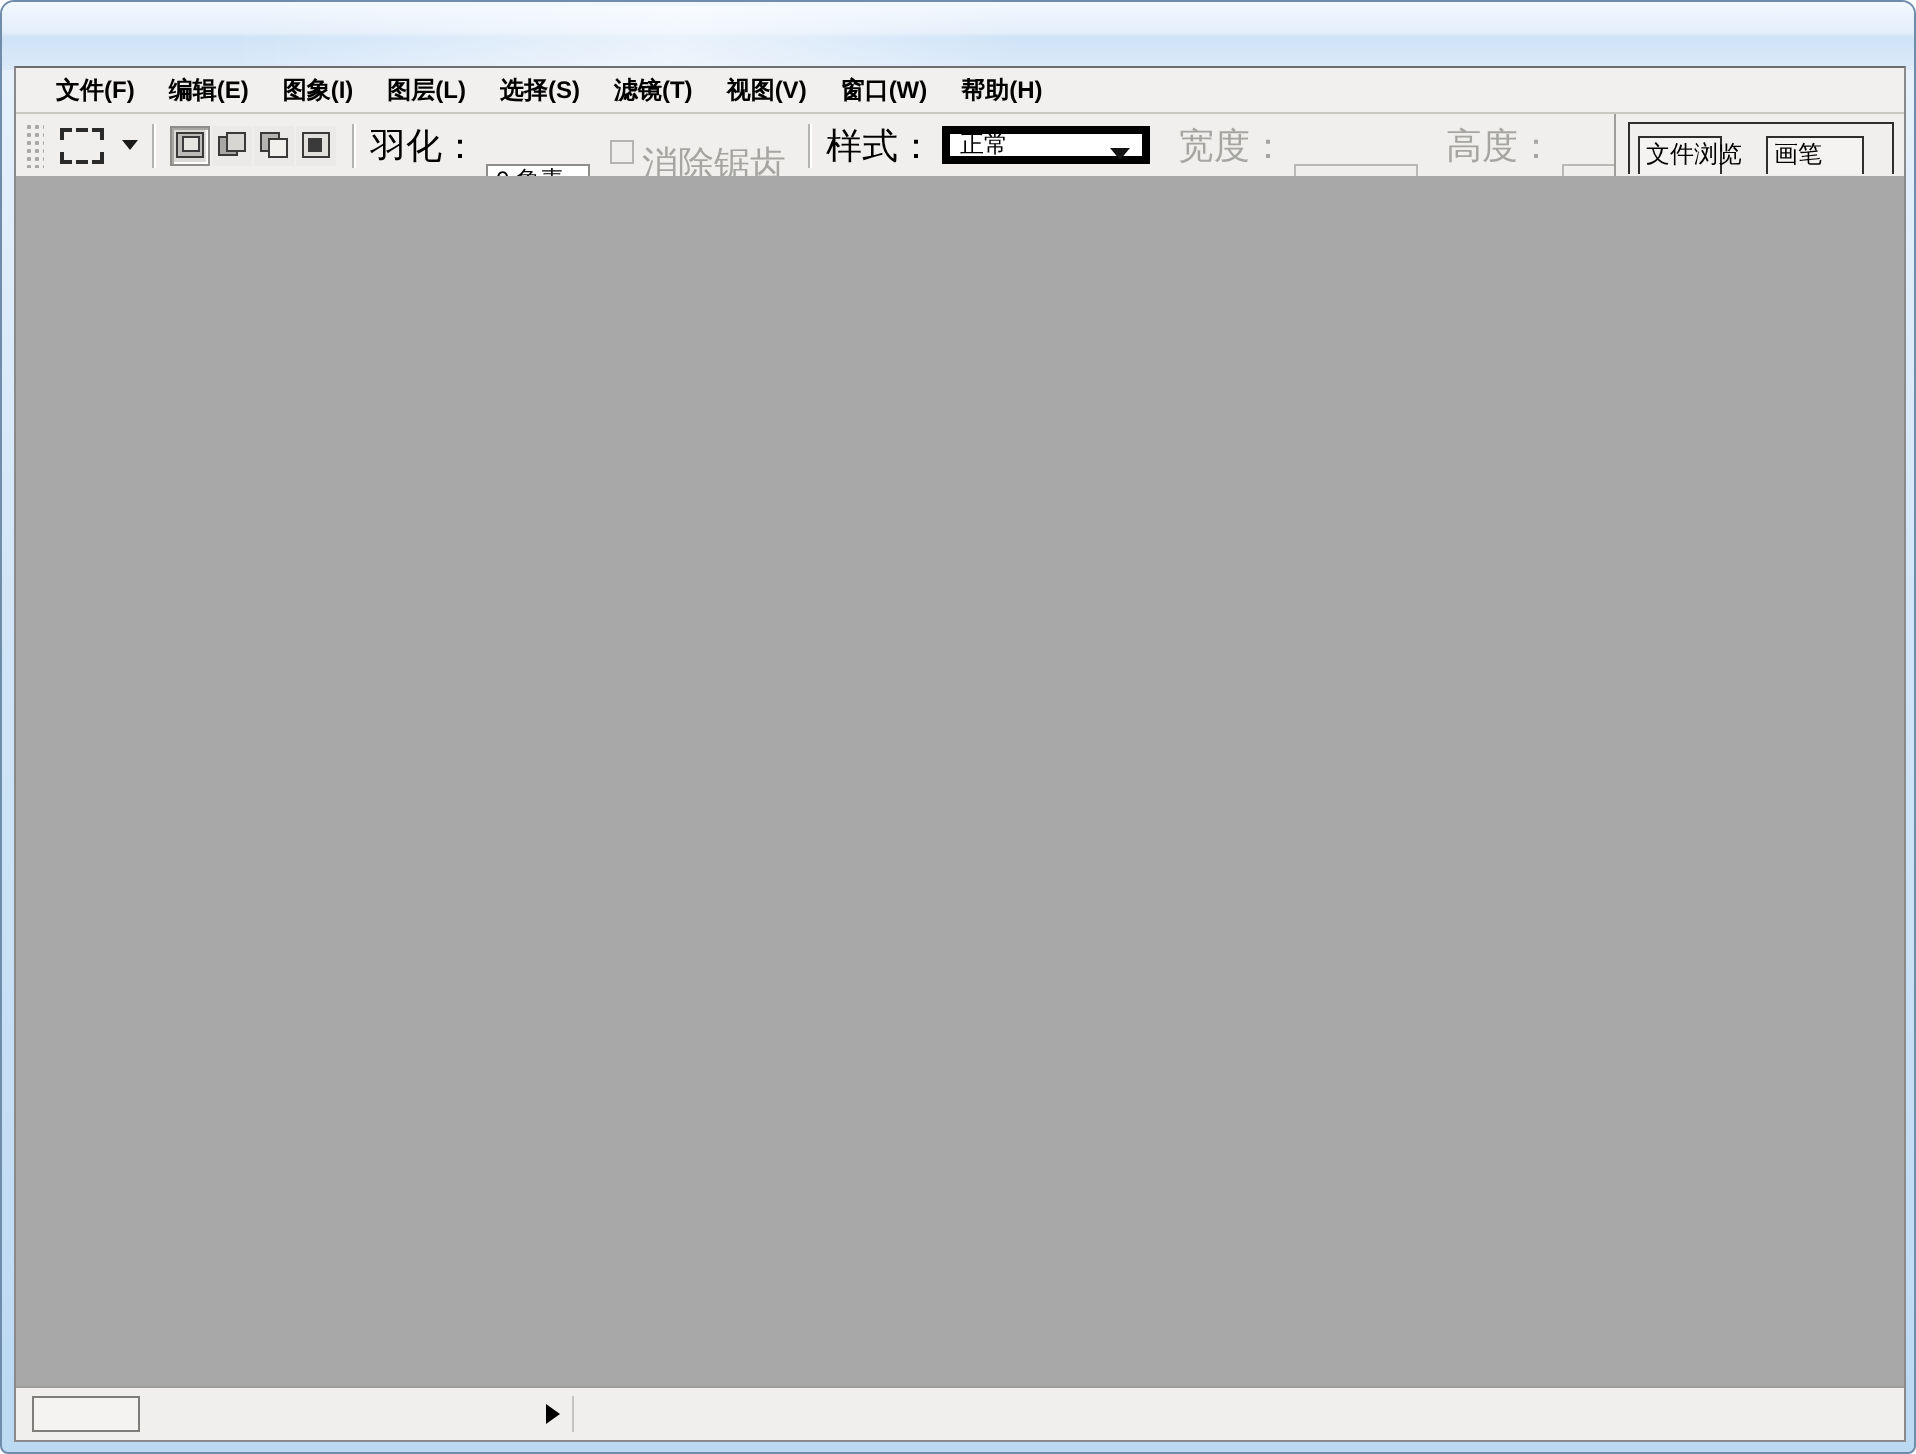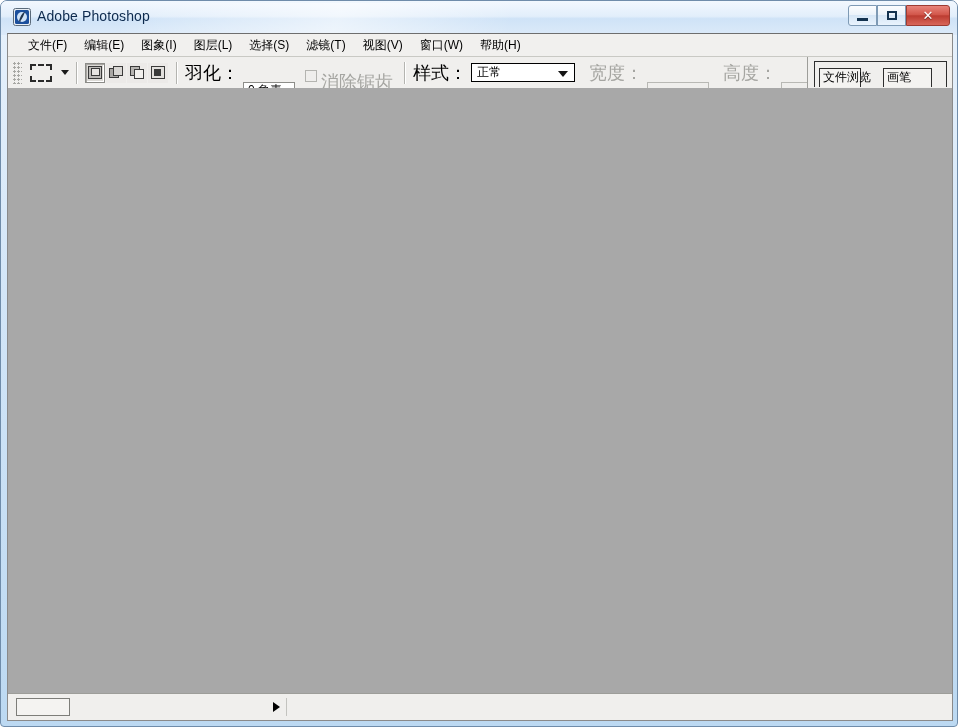--- a/index.html
+++ b/index.html
@@ -136,20 +136,21 @@
     display: flex;
     align-items: center;
     padding-left: 12px;
   }
   .menu-item {
     font-size: 12px;
     color: #000;
     padding: 3px 9px 3px 8px;
     white-space: nowrap;
     cursor: default;
+    font-weight: bold;
   }
 
   
   #options-bar {
     position: relative;
     height: 31px;
     background: #f0efed;
     border-bottom: 1px solid #a7a7a3;
     display: flex;
     align-items: center;
@@ -287,21 +288,21 @@
     width: 12px; height: 12px;
     border: 1px solid #b4b4b0;
     background: #efeeec;
     box-sizing: border-box;
     margin-right: 4px;
   }
 
   #style-select {
     width: 104px;
     height: 19px;
-    border: 1px solid #000000;
+    border: 4px solid #000000;
     background: #ffffff;
     box-sizing: border-box;
     display: flex;
     align-items: center;
     position: relative;
     padding-left: 5px;
     font-size: 12px;
     text-align: center;
   }
   #style-arrow {
@@ -424,46 +425,20 @@
   }
 </style>
 </head>
 <body>
 
 <div id="app-window">
 
   <div id="frame-sheen"></div>
   <div id="frame-gloss"></div>
 
-  <div id="title-bar">
-
-    <svg id="title-icon" viewBox="0 0 18 18">
-      <rect x="0.5" y="0.5" width="17" height="17" rx="2" fill="#e9eef3" stroke="#5a6a7a"></rect>
-      <rect x="2" y="2" width="14" height="14" rx="1.5" fill="#1b4f9c"></rect>
-      <circle cx="9" cy="9" r="5" fill="#cfe2f7"></circle>
-      <path d="M6 13 C7 9 9 5 12 3.6 C11 7 9.5 10.5 7.4 13 Z" fill="#23364d"></path>
-      <path d="M5.6 13.4 L8 13.4 L7.2 14.2 Z" fill="#23364d"></path>
-    </svg>
-
-    <div id="title-text">Adobe Photoshop</div>
-
-    <div class="win-btn" id="btn-min">
-      <div class="win-glyph">
-          <div class="min-bar"></div>
-        </div>
-    </div>
-    <div class="win-btn" id="btn-max">
-      <div class="win-glyph">
-          <div class="max-box"></div>
-        </div>
-    </div>
-    <div class="win-btn" id="btn-close">
-      <div class="win-glyph">✕</div>
-    </div>
-  </div>
 
   <div id="client">
 
     <div id="menu-bar">
       <div class="menu-item">文件(F)</div>
       <div class="menu-item">编辑(E)</div>
       <div class="menu-item">图象(I)</div>
       <div class="menu-item">图层(L)</div>
       <div class="menu-item">选择(S)</div>
       <div class="menu-item">滤镜(T)</div>

